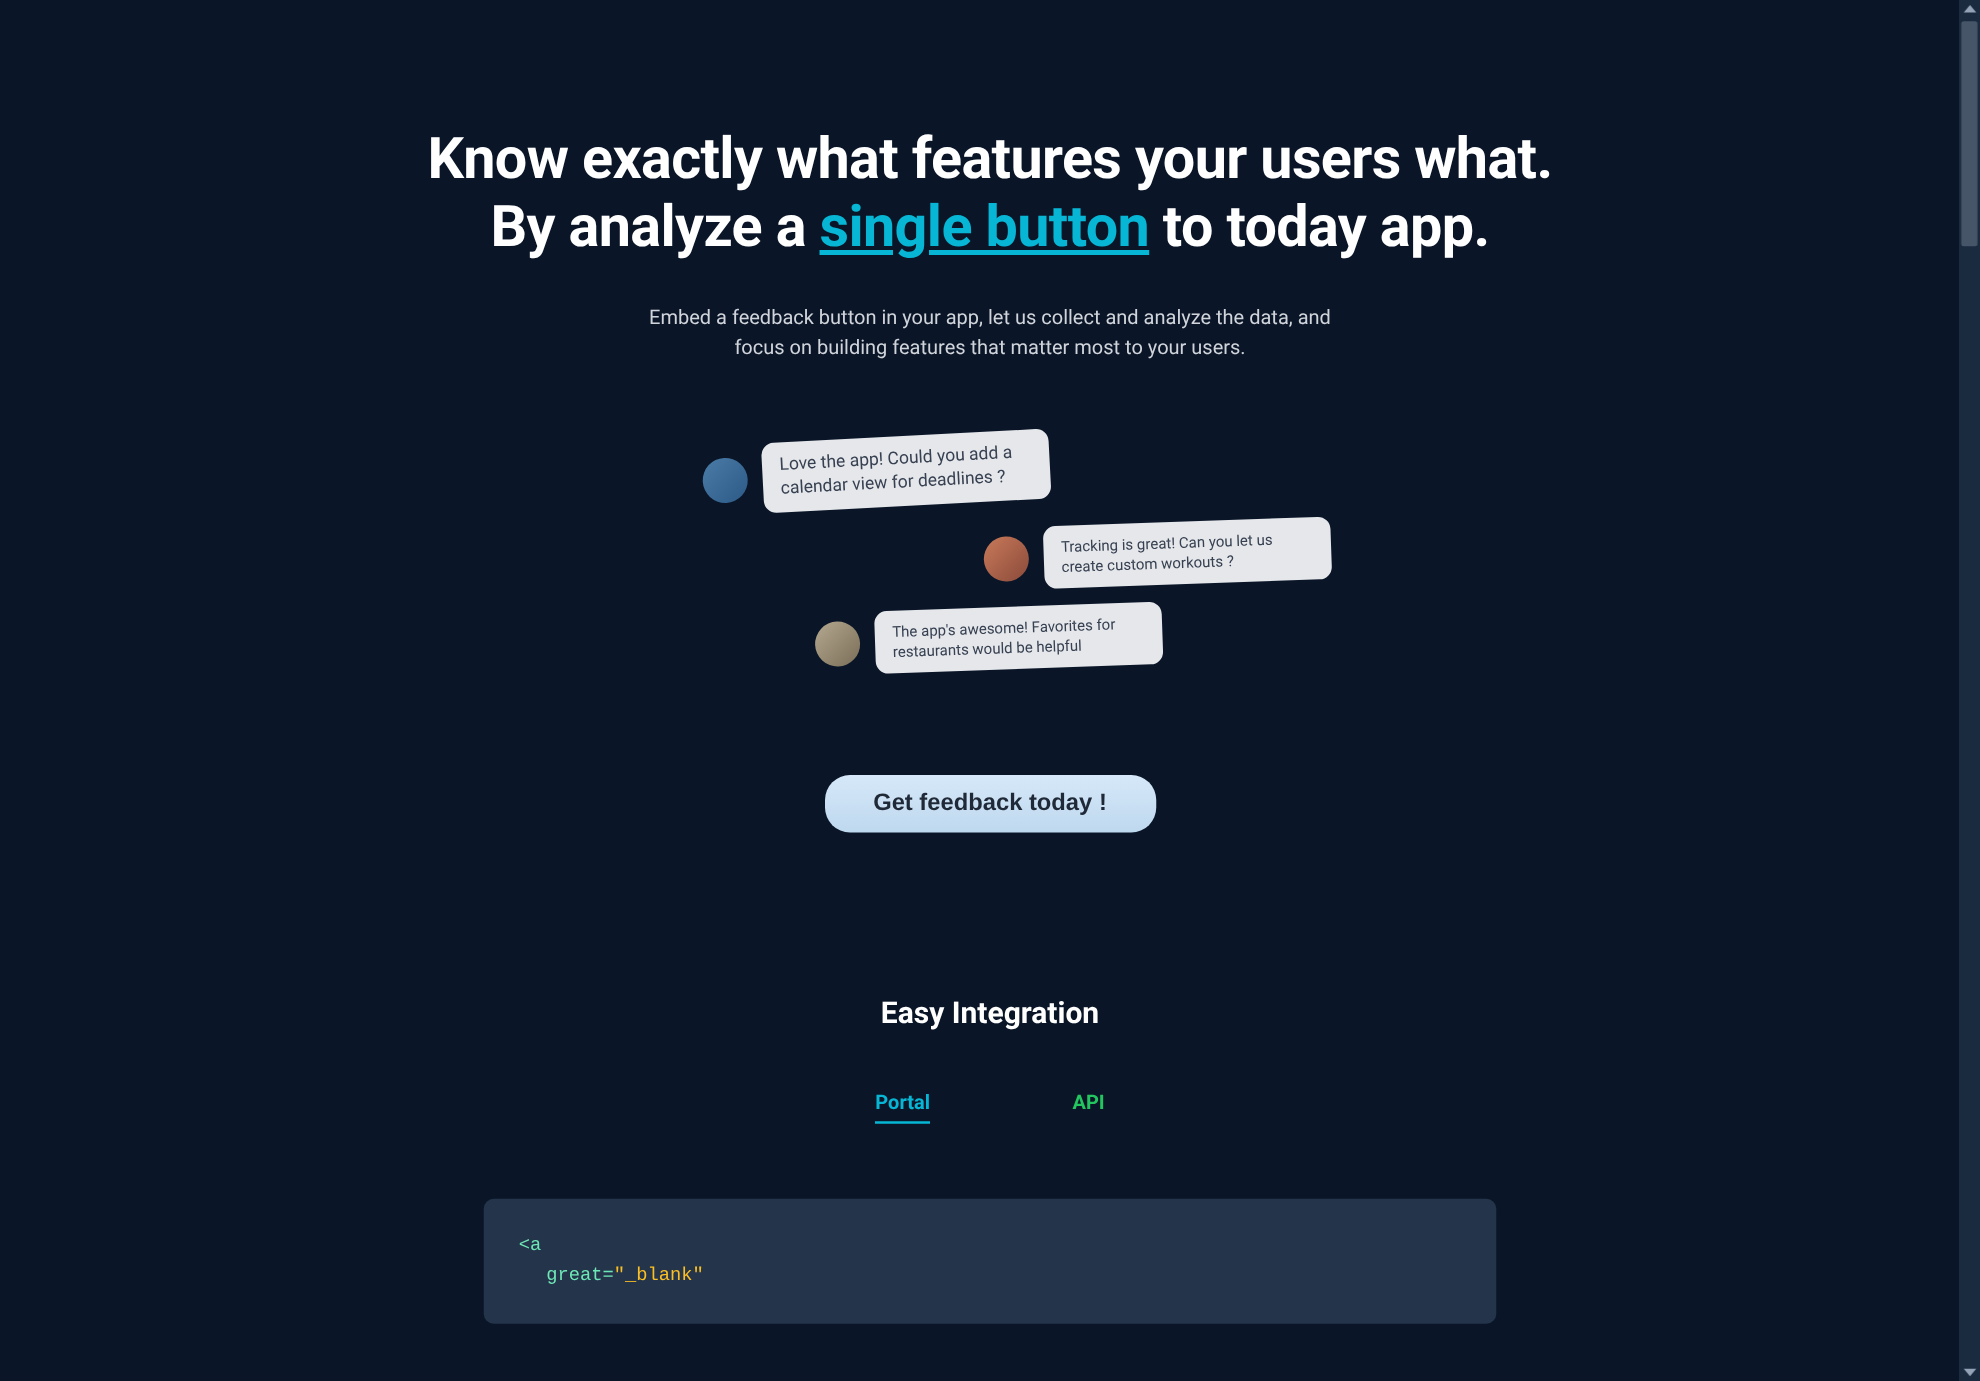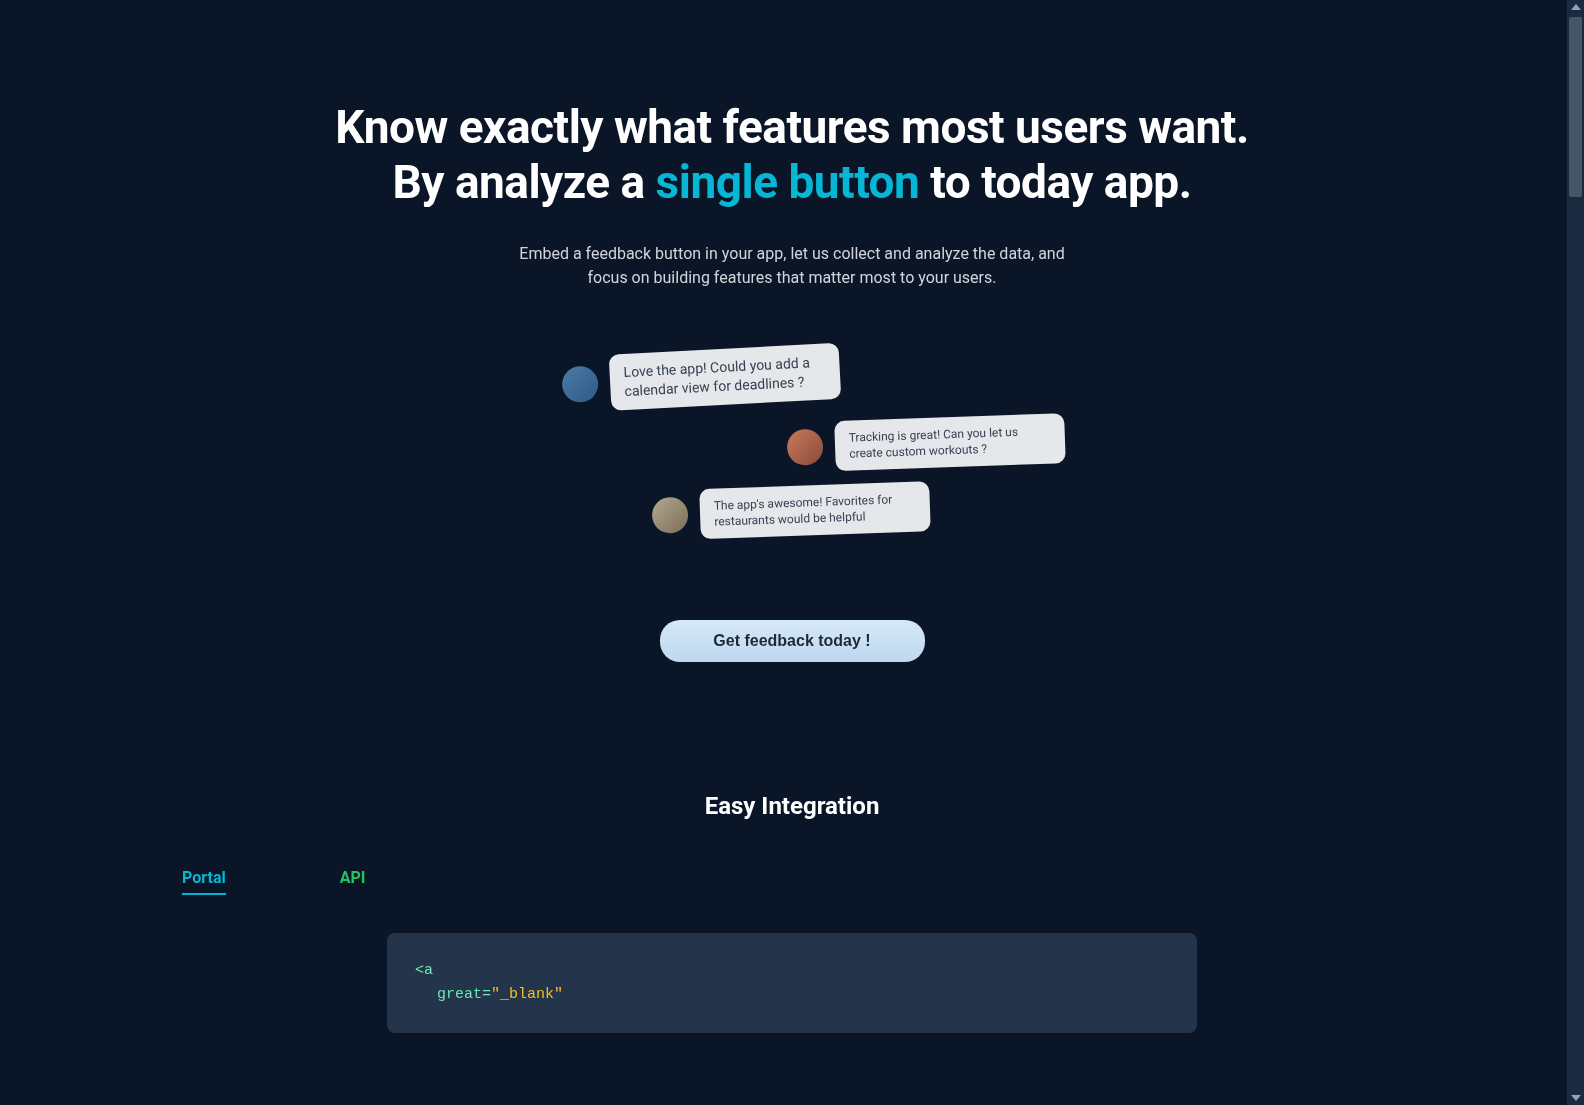--- a/index.html
+++ b/index.html
@@ -30,20 +30,21 @@
   .hero-title {
     font-size: 46px;
     font-weight: 700;
     line-height: 1.2;
     letter-spacing: -0.5px;
     margin-bottom: 32px;
   }
   
   .hero-title .accent {
     color: #06b6d4;
+    text-decoration: underline;
   }
   
   .hero-subtitle {
     font-size: 16px;
     line-height: 1.5;
     color: #d1d5db;
     max-width: 560px;
     margin: 0 auto;
   }
   
@@ -114,21 +115,21 @@
   }
   
   .message-bubble.small {
     font-size: 12px;
   }
   
   .cta-button {
     display: inline-block;
     background: linear-gradient(180deg, #d6e8f9, #bed8ee);
     color: #1f2937;
-    font-size: 16px;
+    font-size: 19px;
     font-weight: 600;
     padding: 12px 20px;
     border-radius: 20px;
     border: none;
     cursor: pointer;
     min-width: 265px;
   }
   
   .integration-section {
     margin-top: 130px;
@@ -136,22 +137,23 @@
   }
   
   .section-title {
     font-size: 24px;
     font-weight: 700;
     margin-bottom: 48px;
   }
   
   .tabs {
     display: flex;
+    justify-content: center;
     gap: 114px;
-    margin-bottom: 38px;
+    margin-bottom: 60px;
   }
   
   .tab {
     font-size: 16px;
     font-weight: 700;
     cursor: pointer;
     padding-bottom: 6px;
     color: #22c55e;
   }
   
@@ -221,21 +223,21 @@
     bottom: 4px;
     border-top: 6px solid #94a3b8;
   }
 </style>
 </head>
 <body>
 
 <div class="container">
   <section class="hero">
     <h1 class="hero-title">
-      <span>Know exactly what features most users want.</span><br>
+      <span>Know exactly what features your users what.</span><br>
       <span>By analyze a </span><span class="accent">single button</span><span> to today app.</span>
     </h1>
     <p class="hero-subtitle">Embed a feedback button in your app, let us collect and analyze the data, and focus on building features that matter most to your users.</p>
     
     <div class="messages-container">
       <div class="message-row row-1">
         <div class="avatar a1"></div>
         <div class="message-bubble">Love the app! Could you add a calendar view for deadlines ?</div>
       </div>
       <div class="message-row row-2">

